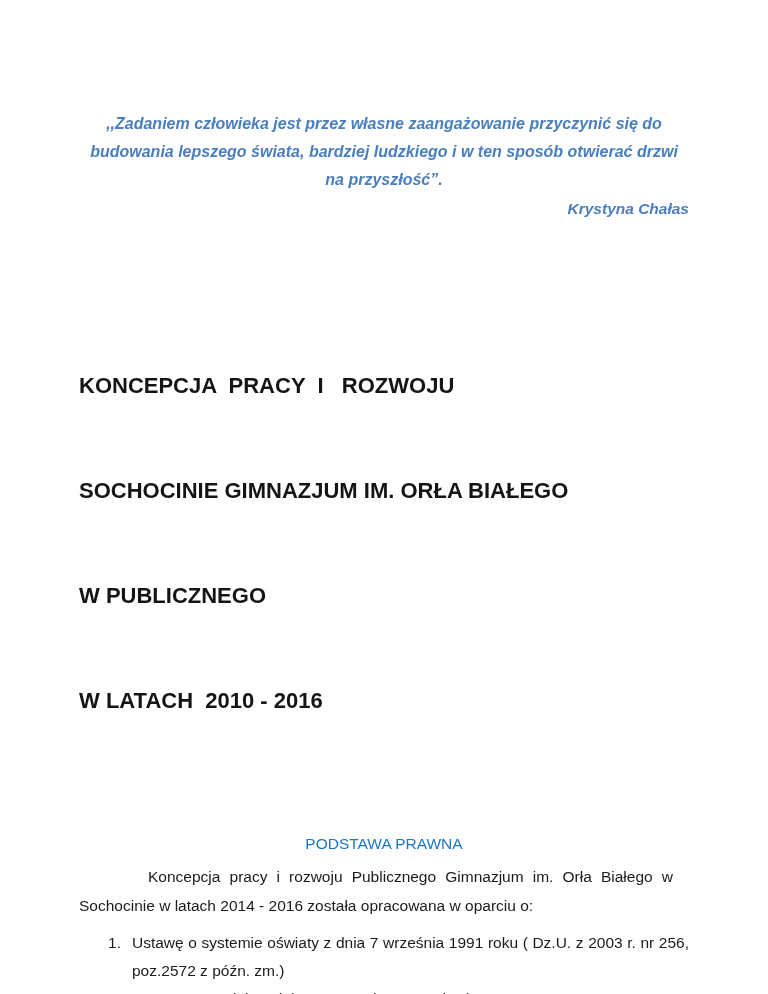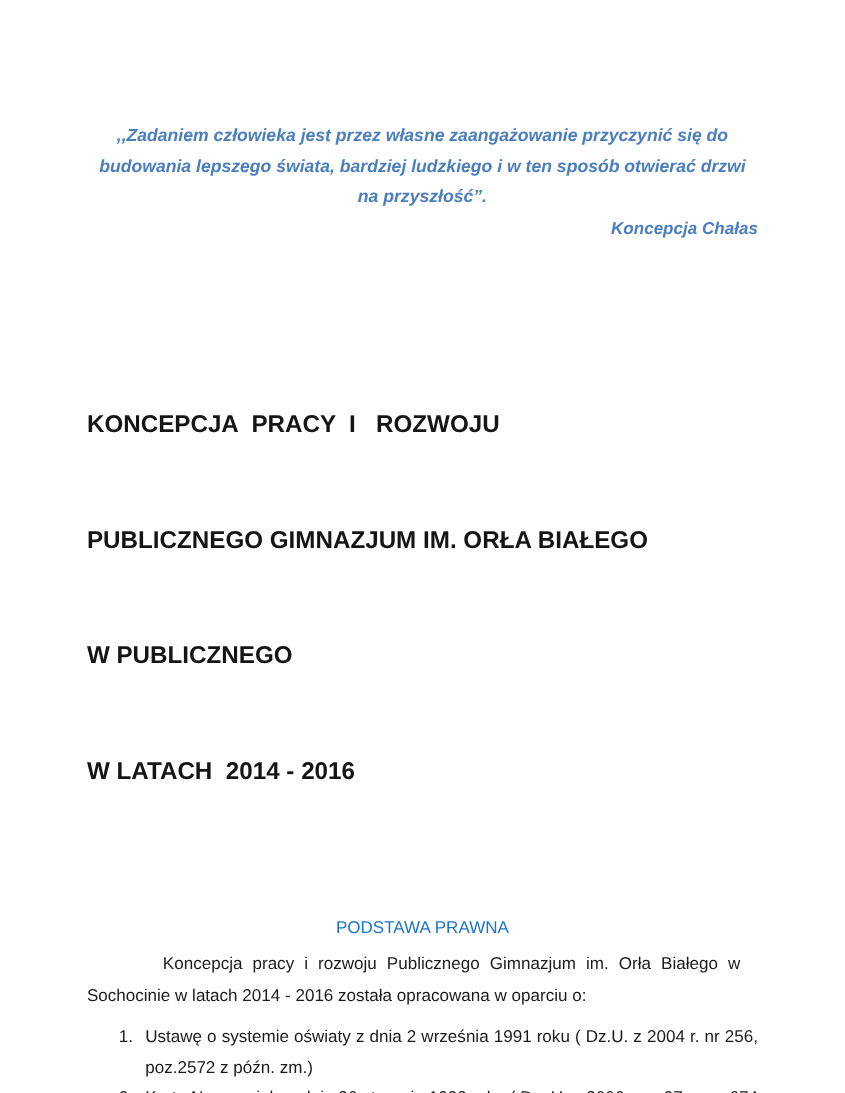--- a/index.html
+++ b/index.html
@@ -76,32 +76,32 @@
     text-align: left;
   }
 </style>
 </head>
 <body>
 
 <div class="page">
 
   <p class="quote">,,Zadaniem człowieka jest przez własne zaangażowanie przyczynić się do budowania lepszego świata, bardziej ludzkiego i w ten sposób otwierać drzwi na przyszłość”.</p>
 
-  <p class="attribution">Koncepcja Chałas</p>
+  <p class="attribution">Krystyna Chałas</p>
 
   <h1 class="title">
     <div>KONCEPCJA  PRACY  I   ROZWOJU</div>
-    <div>PUBLICZNEGO GIMNAZJUM IM. ORŁA BIAŁEGO</div>
+    <div>SOCHOCINIE GIMNAZJUM IM. ORŁA BIAŁEGO</div>
     <div>W PUBLICZNEGO</div>
-    <div>W LATACH  2014 - 2016</div>
+    <div>W LATACH  2010 - 2016</div>
   </h1>
 
   <h2 class="section-heading">PODSTAWA PRAWNA</h2>
 
   <p class="intro">Koncepcja pracy i rozwoju  Publicznego Gimnazjum im. Orła Białego w Sochocinie w latach 2014 - 2016 została opracowana w oparciu o:</p>
 
   <ol class="legal-list">
-    <li>Ustawę o systemie oświaty z dnia 2 września 1991 roku ( Dz.U. z 2004 r. nr 256, poz.2572 z późn. zm.)</li>
+    <li>Ustawę o systemie oświaty z dnia 7 września 1991 roku ( Dz.U. z 2003 r. nr 256, poz.2572 z późn. zm.)</li>
     <li>Kartę Nauczyciela z dnia 26 stycznia 1982 roku ( Dz. U. z 2006 r. nr 97, poz. 674 z późn. zm. )</li>
 
   </ol>
 
 </div>
 
 </body></html>

